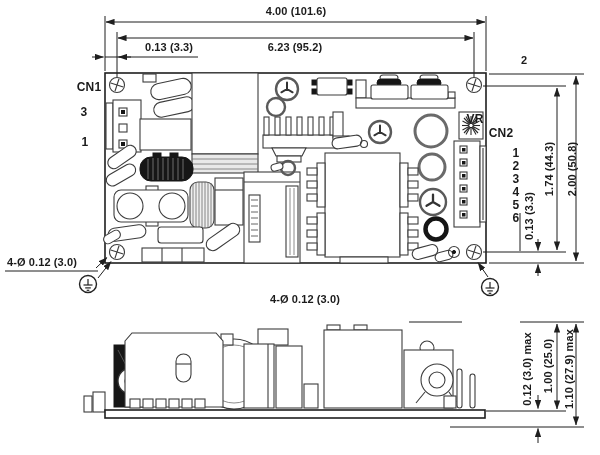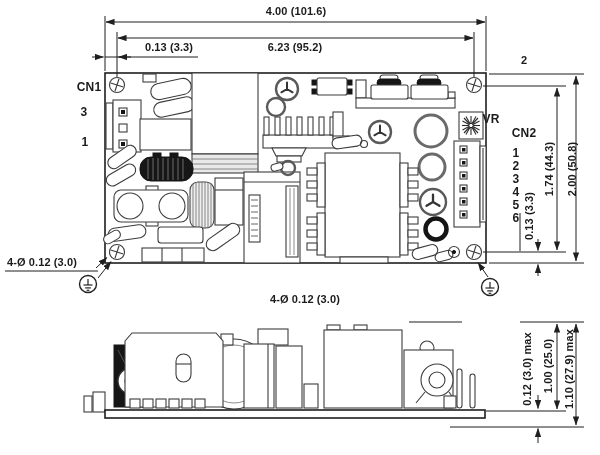--- a/index.html
+++ b/index.html
@@ -395,22 +395,22 @@
 
 <span class="lbl" style="left:296px;top:11px">4.00 (101.6)</span>
 <span class="lbl" style="left:169px;top:47px">0.13 (3.3)</span>
 <span class="lbl" style="left:295px;top:47px">6.23 (95.2)</span>
 <span class="lbl" style="left:524px;top:60px">2</span>
 
 <span class="lbl big" style="left:89px;top:87px">CN1</span>
 <span class="lbl big" style="left:84px;top:112px">3</span>
 <span class="lbl big" style="left:85px;top:142px">1</span>
 
-<span class="lbl big" style="left:491px;top:119px">VR</span>
-<span class="lbl big" style="left:524px;top:133px">CN2</span>
+<span class="lbl big" style="left:475px;top:119px">VR</span>
+<span class="lbl big" style="left:501px;top:133px">CN2</span>
 <span class="lbl big" style="left:516px;top:153px">1</span>
 <span class="lbl big" style="left:516px;top:166px">2</span>
 <span class="lbl big" style="left:516px;top:179px">3</span>
 <span class="lbl big" style="left:516px;top:192px">4</span>
 <span class="lbl big" style="left:516px;top:205px">5</span>
 <span class="lbl big" style="left:516px;top:218px">6</span>
 
 <span class="lbl rot" style="left:529px;top:216px">0.13 (3.3)</span>
 <span class="lbl rot" style="left:549px;top:169px">1.74 (44.3)</span>
 <span class="lbl rot" style="left:572px;top:169px">2.00 (50.8)</span>

